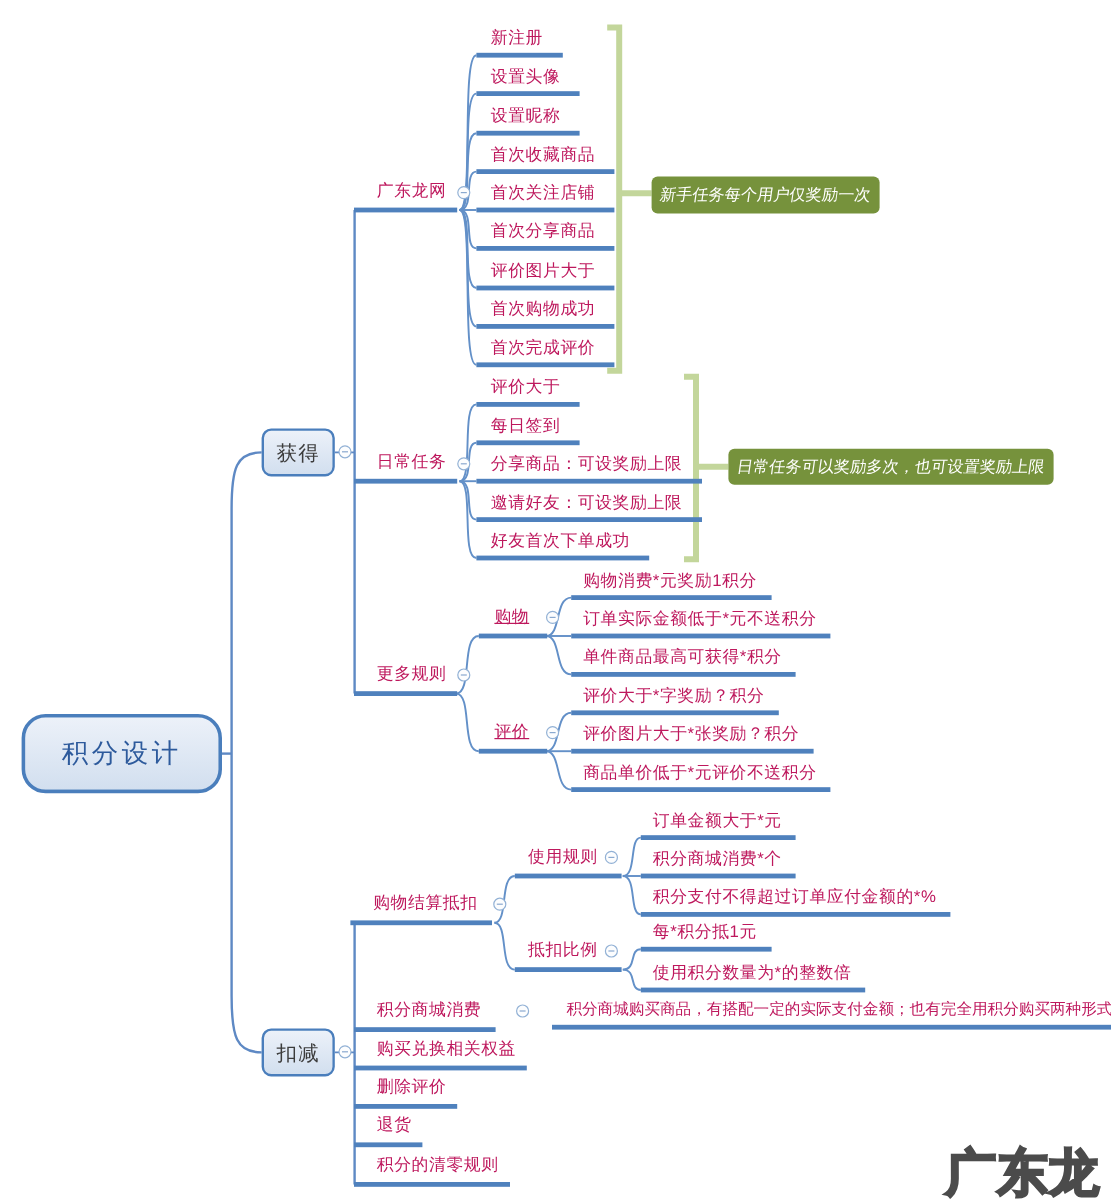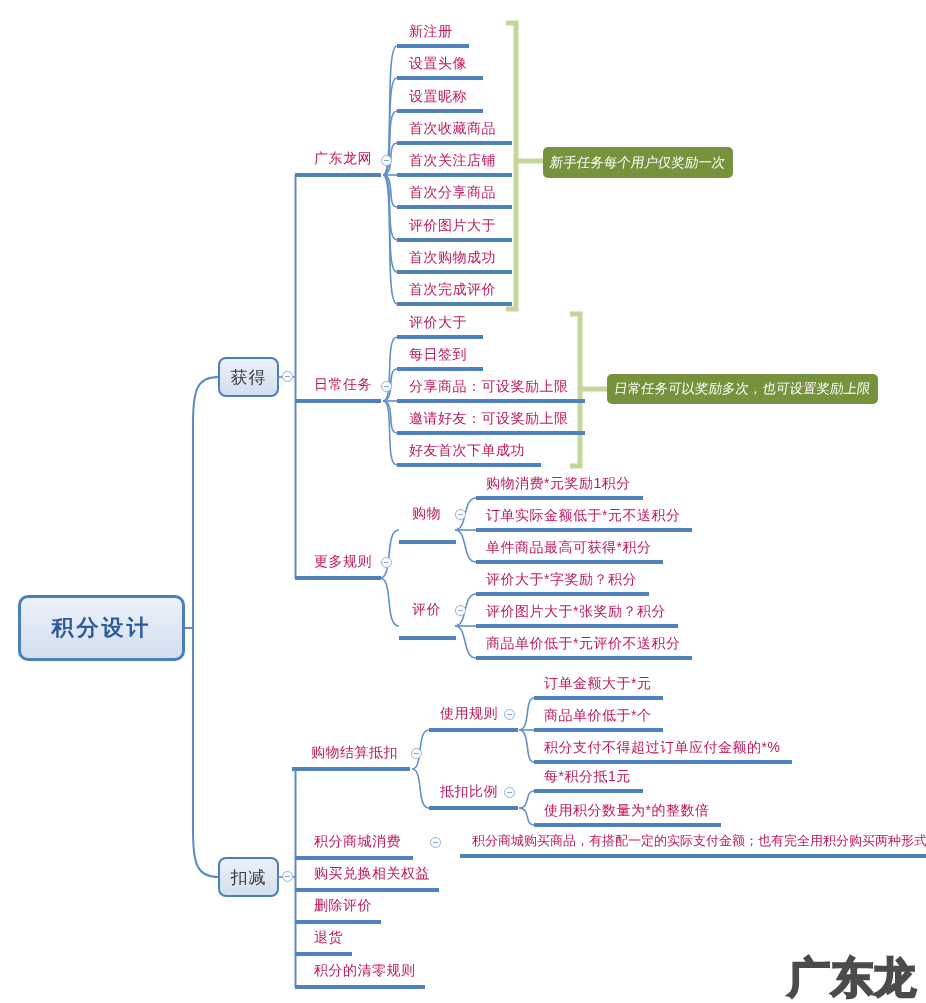--- a/index.html
+++ b/index.html
@@ -10,34 +10,34 @@
   }
   #canvas{position:absolute;left:0;top:0;z-index:0;}
   
   .node{
     position:absolute;z-index:2;white-space:nowrap;
     color:#be185d;font-size:14px;letter-spacing:.5px;line-height:17px;
     padding:0 9px 6px 19px;border-bottom:4px solid #4f81bd;
   }
   .leaf{font-size:14px;line-height:16px;padding:0 16px 5px 12px;}
   .l4{padding:0 12px 5px 10px;}
-  .mid{padding:0 15px 18px 13px;}
+  .mid{padding:0 15px 6px 13px;text-decoration:underline;}
   .rule{padding:0 20px 6px 11px;text-align:center;}
   .note{font-size:13px;letter-spacing:0;padding:0 10px 5px 12px;}
   .pr12{padding-right:12px;}
   
   .box{
     position:absolute;z-index:2;display:flex;align-items:center;justify-content:center;
     background:linear-gradient(#ecf1f9,#d2dfef);
     border:2.5px solid #4a7ebc;border-radius:8px;
     color:#3c3c3c;font-size:17px;letter-spacing:1px;box-sizing:border-box;
   }
   .root-box{
-    border-width:3px;border-radius:10px;
-    font-size:22px;font-weight:bold;color:#2d5a9c;letter-spacing:3px;
+    border-width:3px;border-radius:20px;
+    font-size:22px;font-weight:normal;color:#2d5a9c;letter-spacing:3px;
   }
   
   .minus{
     position:absolute;z-index:3;width:9px;height:9px;box-sizing:content-box;
     border:1px solid #92b1d5;border-radius:50%;background:#fcfdfe;
   }
   .minus::after{
     content:"";position:absolute;left:2px;right:2px;top:50%;height:1px;margin-top:-1px;
     background:#8aa9cf;
   }
@@ -163,21 +163,21 @@
 <div class="node leaf l4" style="left:476px;top:539px;">单件商品最高可获得*积分</div>
 <div class="node leaf l4" style="left:476px;top:571px;">评价大于*字奖励？积分</div>
 <div class="node leaf l4" style="left:476px;top:603px;">评价图片大于*张奖励？积分</div>
 <div class="node leaf l4" style="left:476px;top:635px;">商品单价低于*元评价不送积分</div>
 
 <div class="node pr12" style="left:292px;top:744px;">购物结算抵扣</div>
 <div class="node rule" style="left:429px;top:705px;">使用规则</div>
 <div class="node rule" style="left:429px;top:783px;">抵扣比例</div>
 
 <div class="node leaf l4" style="left:534px;top:675px;">订单金额大于*元</div>
-<div class="node leaf l4" style="left:534px;top:707px;">商品单价低于*个</div>
+<div class="node leaf l4" style="left:534px;top:707px;">积分商城消费*个</div>
 <div class="node leaf l4" style="left:534px;top:739px;">积分支付不得超过订单应付金额的*%</div>
 <div class="node leaf l4" style="left:534px;top:768px;">每*积分抵1元</div>
 <div class="node leaf l4" style="left:534px;top:802px;">使用积分数量为*的整数倍</div>
 
 <div class="node pr12" style="left:295px;top:833px;">积分商城消费</div>
 <div class="node leaf note" style="left:460px;top:833px;">积分商城购买商品，有搭配一定的实际支付金额；也有完全用积分购买两种形式</div>
 <div class="node" style="left:295px;top:865px;">购买兑换相关权益</div>
 <div class="node" style="left:295px;top:897px;">删除评价</div>
 <div class="node" style="left:295px;top:929px;">退货</div>
 <div class="node" style="left:295px;top:962px;">积分的清零规则</div>

